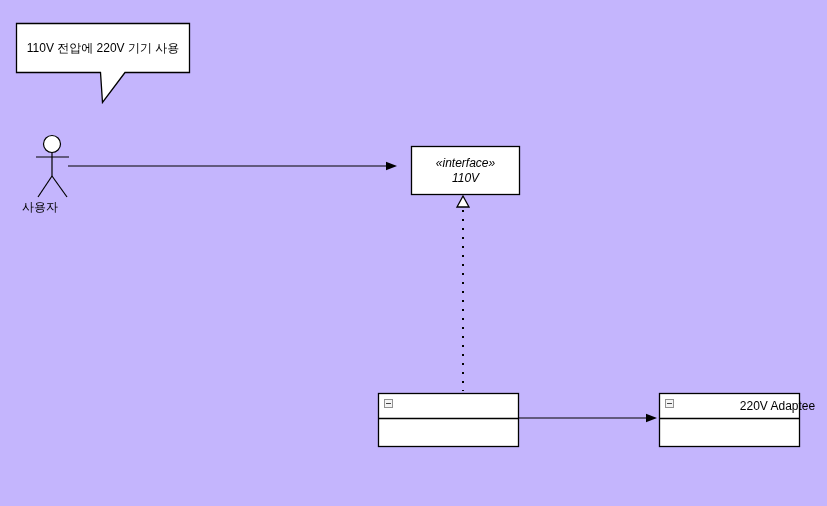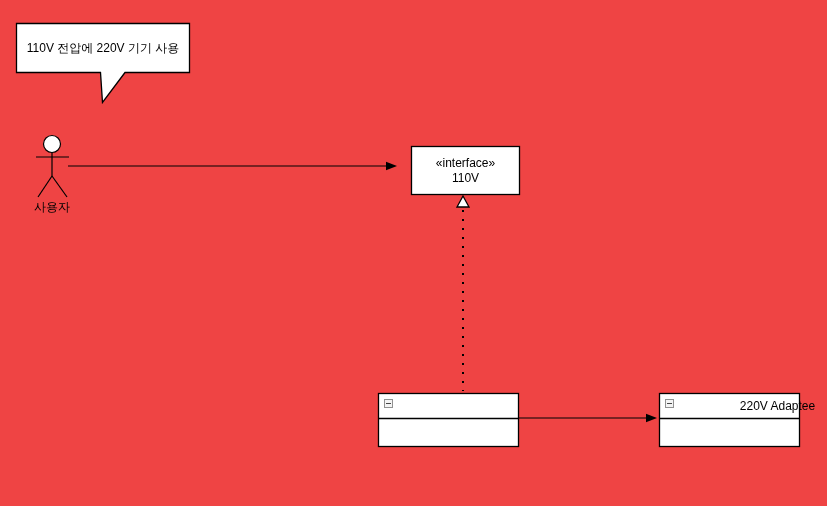--- a/index.html
+++ b/index.html
@@ -1,38 +1,38 @@
 <!DOCTYPE html>
 <html><head>
 <meta charset="utf-8">
 <style>
   html,body{margin:0;padding:0;background:#fff;}
   .canvas{
     position:relative;
     width:827px;height:506px;
-    background:#ef4444;
+    background:#c4b5fd;
     font-family:"Liberation Sans","DejaVu Sans",sans-serif;
     overflow:hidden;
     color:#000;
   }
   .canvas svg{position:absolute;left:0;top:0;}
   .label{
     position:absolute;
     font-size:12px;
     color:#000;
     display:flex;
     align-items:center;
     justify-content:center;
     text-align:center;
     white-space:nowrap;
     line-height:15px;
   }
   .note-text{left:16px;top:23px;width:174px;height:50px;}
-  .actor-label{left:12px;top:199px;width:80px;height:16px;}
-  .iface-text{left:411px;top:146px;width:109px;height:49px;flex-direction:column;}
+  .actor-label{left:0;top:199px;width:80px;height:16px;}
+  .iface-text{left:411px;top:146px;width:109px;height:49px;flex-direction:column;font-style:italic;}
   .class-title-adapter{left:378px;top:394px;width:140px;height:24px;}
   .class-title-adaptee{left:659px;top:394px;width:141px;height:24px;margin-left:48px;}
   .collapse-icon{
     position:absolute;
     width:9px;height:9px;
     box-sizing:border-box;
     border:1px solid #919191;
     background:#f4f4f4;
   }
   .collapse-icon::after{

